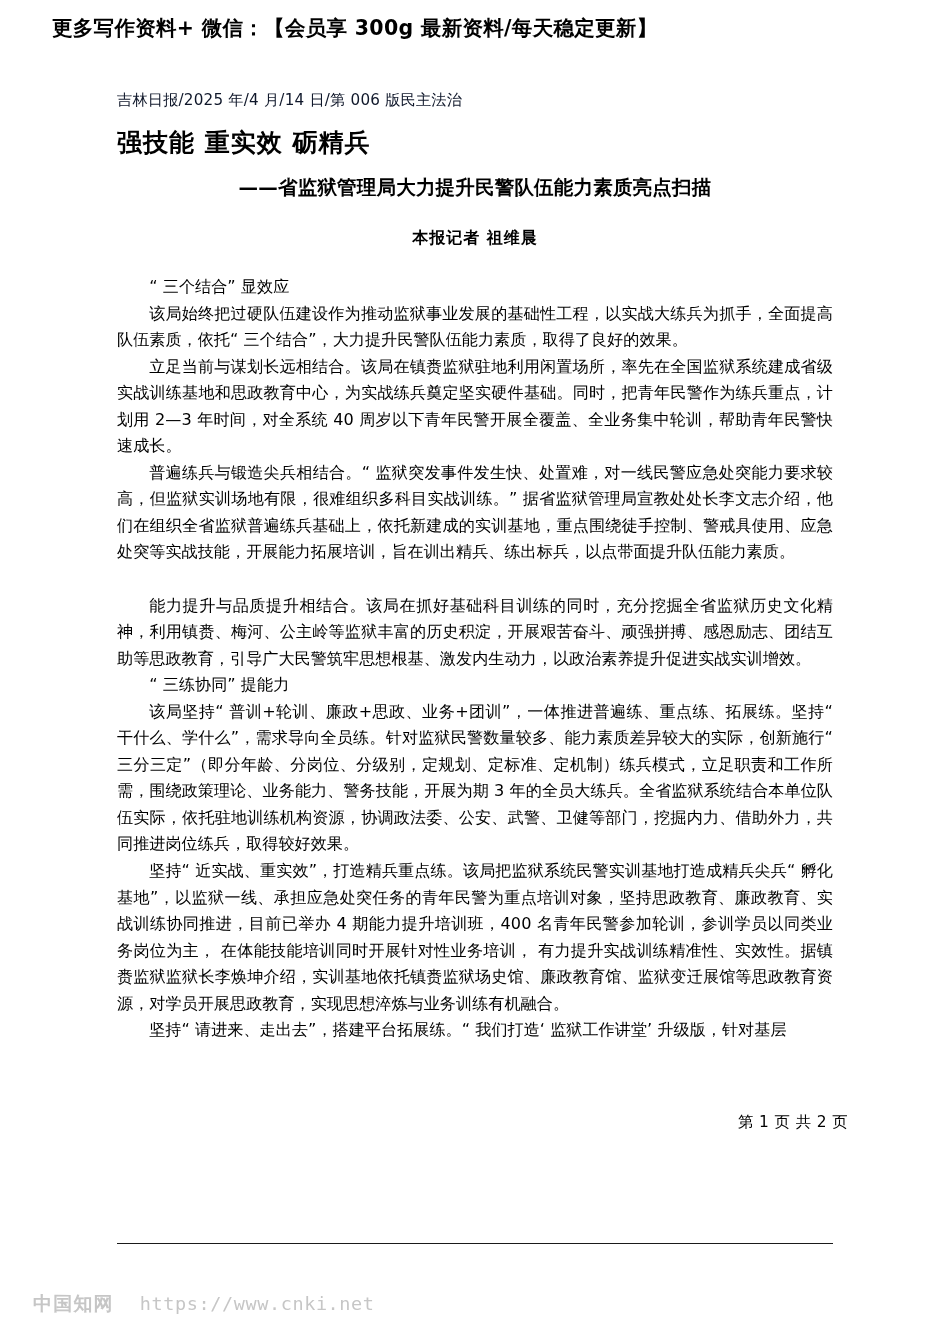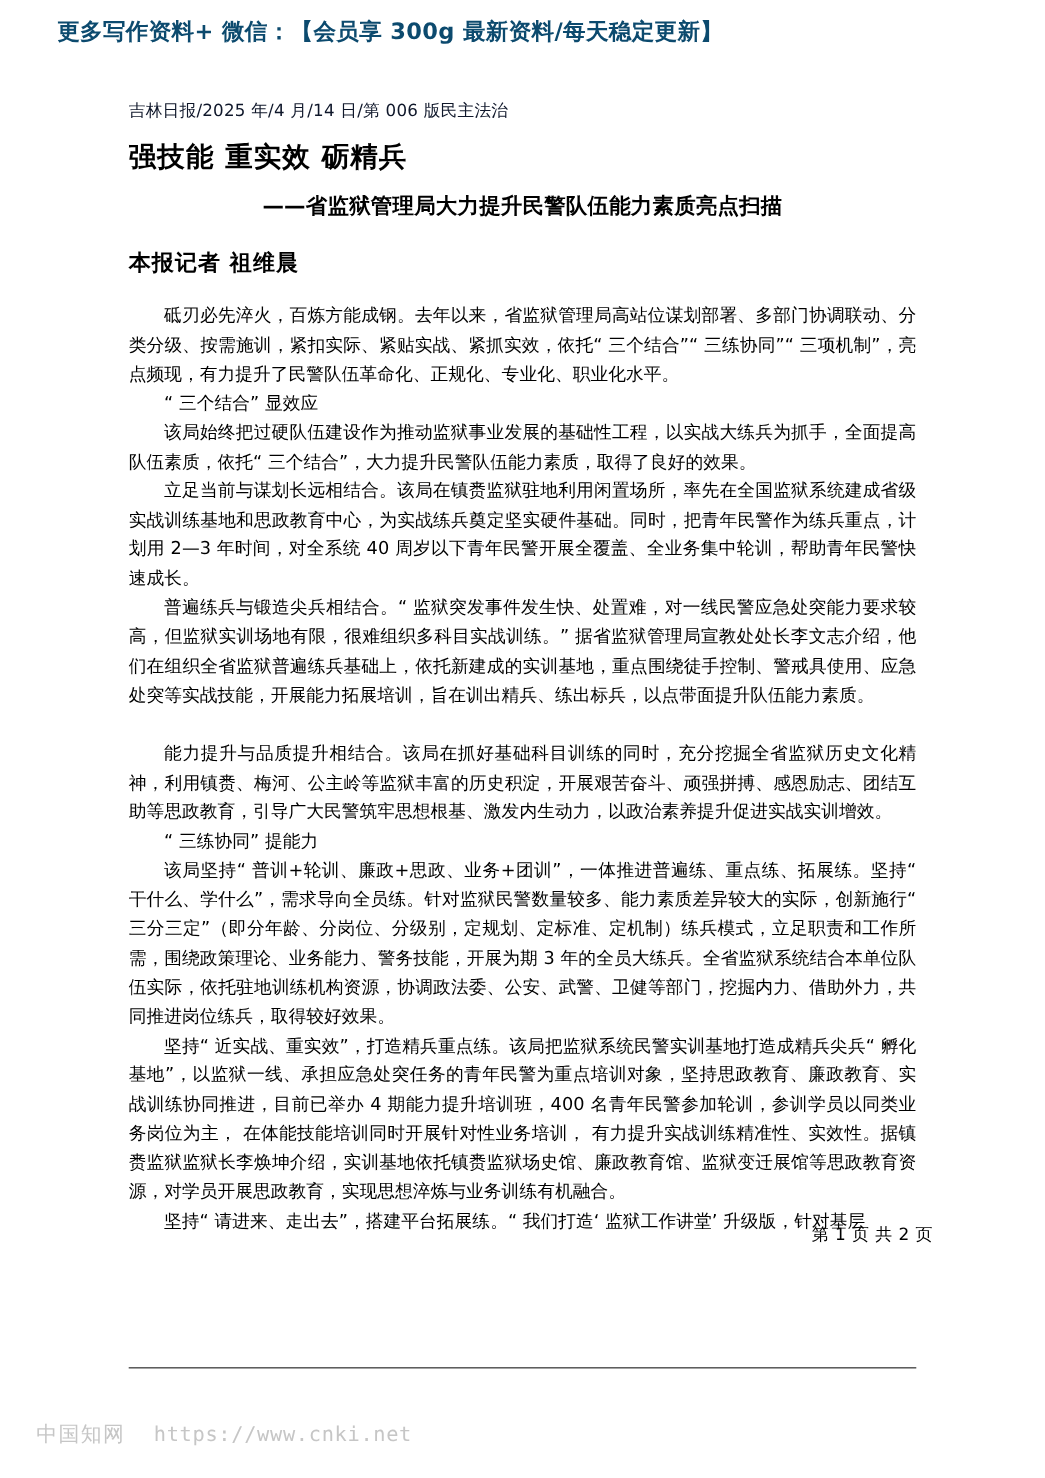--- a/index.html
+++ b/index.html
@@ -17,21 +17,21 @@
   }
 
   
   .promo-banner {
     position: absolute;
     left: 52px;
     top: 14px;
     width: 860px;
     font-size: 20.5px;
     font-weight: bold;
-    color: #0c4a6e;
+    color: #000000;
     letter-spacing: 0.3px;
     white-space: nowrap;
   }
 
   
   .page {
     position: absolute;
     left: 0;
     top: 0;
     width: 950px;
@@ -64,21 +64,22 @@
   }
   .title-sub {
     text-align: center;
     font-size: 19.5px;
     font-weight: bold;
     margin-top: 14px;
     letter-spacing: 0.2px;
     line-height: 28px;
   }
   .byline {
-    font-size: 20px;
+    text-align: center;
+    font-size: 16px;
     font-weight: bold;
     margin-top: 22px;
     letter-spacing: 1px;
     line-height: 28px;
   }
 
   
   .body-text {
     margin-top: 22px;
   }
@@ -124,20 +125,21 @@
     left: 33px;
     top: 1291px;
     display: flex;
     align-items: baseline;
     color: #c6c6c6;
   }
   .cnki-name {
     font-size: 19px;
     letter-spacing: 1.2px;
     font-family: "DejaVu Sans", "Liberation Sans", sans-serif;
+    font-weight: bold;
   }
   .cnki-url {
     font-size: 18.5px;
     margin-left: 26px;
     letter-spacing: 0.6px;
     font-family: "DejaVu Sans Mono", "Liberation Mono", monospace;
   }
 </style>
 </head>
 <body>
@@ -150,21 +152,20 @@
 
     <div class="source-line">吉林日报/2025 年/4 月/14 日/第 006 版民主法治</div>
 
     <div class="title-main">强技能  重实效  砺精兵</div>
 
     <div class="title-sub">——省监狱管理局大力提升民警队伍能力素质亮点扫描</div>
 
     <div class="byline">本报记者  祖维晨</div>
 
     <div class="body-text">
-      <p class="para indent">砥刃必先淬火，百炼方能成钢。去年以来，省监狱管理局高站位谋划部署、多部门协调联动、分类分级、按需施训，紧扣实际、紧贴实战、紧抓实效，依托“ 三个结合”“ 三练协同”“ 三项机制”，亮点频现，有力提升了民警队伍革命化、正规化、专业化、职业化水平。</p>
       <p class="para indent">“ 三个结合” 显效应</p>
       <p class="para indent">该局始终把过硬队伍建设作为推动监狱事业发展的基础性工程，以实战大练兵为抓手，全面提高队伍素质，依托“ 三个结合”，大力提升民警队伍能力素质，取得了良好的效果。</p>
       <p class="para indent">立足当前与谋划长远相结合。该局在镇赉监狱驻地利用闲置场所，率先在全国监狱系统建成省级实战训练基地和思政教育中心，为实战练兵奠定坚实硬件基础。同时，把青年民警作为练兵重点，计划用 2—3 年时间，对全系统 40 周岁以下青年民警开展全覆盖、全业务集中轮训，帮助青年民警快速成长。</p>
       <p class="para indent gap-after">普遍练兵与锻造尖兵相结合。“ 监狱突发事件发生快、处置难，对一线民警应急处突能力要求较高，但监狱实训场地有限，很难组织多科目实战训练。” 据省监狱管理局宣教处处长李文志介绍，他们在组织全省监狱普遍练兵基础上，依托新建成的实训基地，重点围绕徒手控制、警戒具使用、应急处突等实战技能，开展能力拓展培训，旨在训出精兵、练出标兵，以点带面提升队伍能力素质。</p>
       <p class="para indent">能力提升与品质提升相结合。该局在抓好基础科目训练的同时，充分挖掘全省监狱历史文化精神，利用镇赉、梅河、公主岭等监狱丰富的历史积淀，开展艰苦奋斗、顽强拼搏、感恩励志、团结互助等思政教育，引导广大民警筑牢思想根基、激发内生动力，以政治素养提升促进实战实训增效。</p>
       <p class="para indent">“ 三练协同” 提能力</p>
       <p class="para indent">该局坚持“ 普训+轮训、廉政+思政、业务+团训”，一体推进普遍练、重点练、拓展练。坚持“ 干什么、学什么”，需求导向全员练。针对监狱民警数量较多、能力素质差异较大的实际，创新施行“ 三分三定”（即分年龄、分岗位、分级别，定规划、定标准、定机制）练兵模式，立足职责和工作所需，围绕政策理论、业务能力、警务技能，开展为期 3 年的全员大练兵。全省监狱系统结合本单位队伍实际，依托驻地训练机构资源，协调政法委、公安、武警、卫健等部门，挖掘内力、借助外力，共同推进岗位练兵，取得较好效果。</p>
       <p class="para indent">坚持“ 近实战、重实效”，打造精兵重点练。该局把监狱系统民警实训基地打造成精兵尖兵“ 孵化基地”，以监狱一线、承担应急处突任务的青年民警为重点培训对象，坚持思政教育、廉政教育、实战训练协同推进，目前已举办 4 期能力提升培训班，400 名青年民警参加轮训，参训学员以同类业务岗位为主， 在体能技能培训同时开展针对性业务培训， 有力提升实战训练精准性、实效性。据镇赉监狱监狱长李焕坤介绍，实训基地依托镇赉监狱场史馆、廉政教育馆、监狱变迁展馆等思政教育资源，对学员开展思政教育，实现思想淬炼与业务训练有机融合。</p>
       <p class="para indent">坚持“ 请进来、走出去”，搭建平台拓展练。“ 我们打造‘ 监狱工作讲堂’ 升级版，针对基层</p>
     </div>

